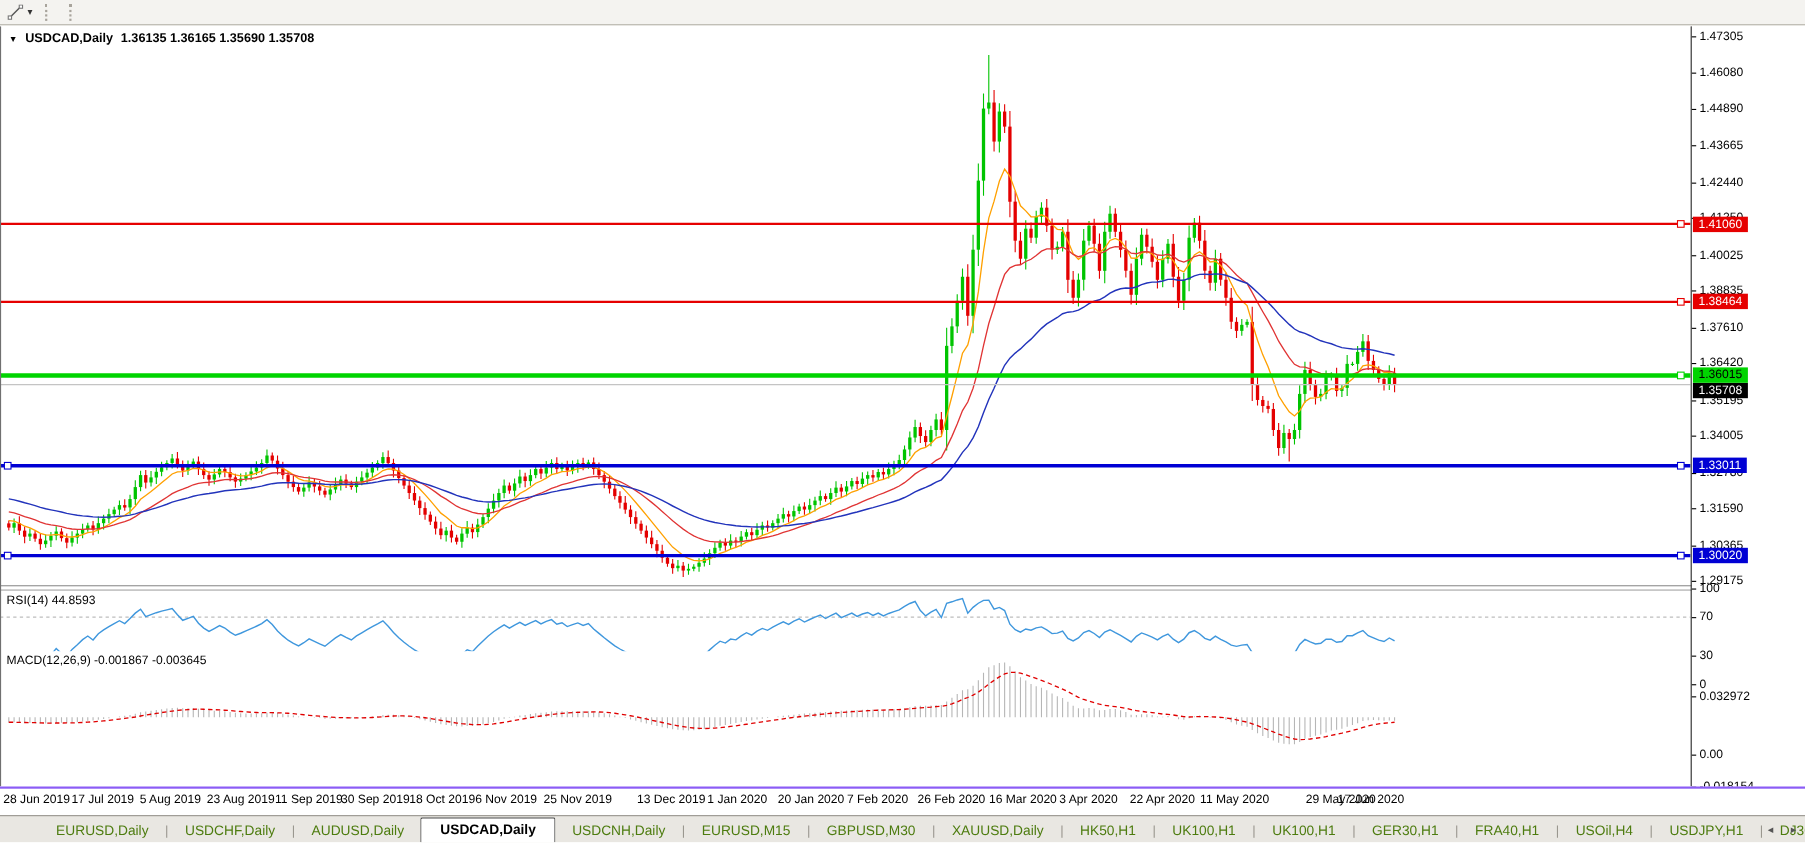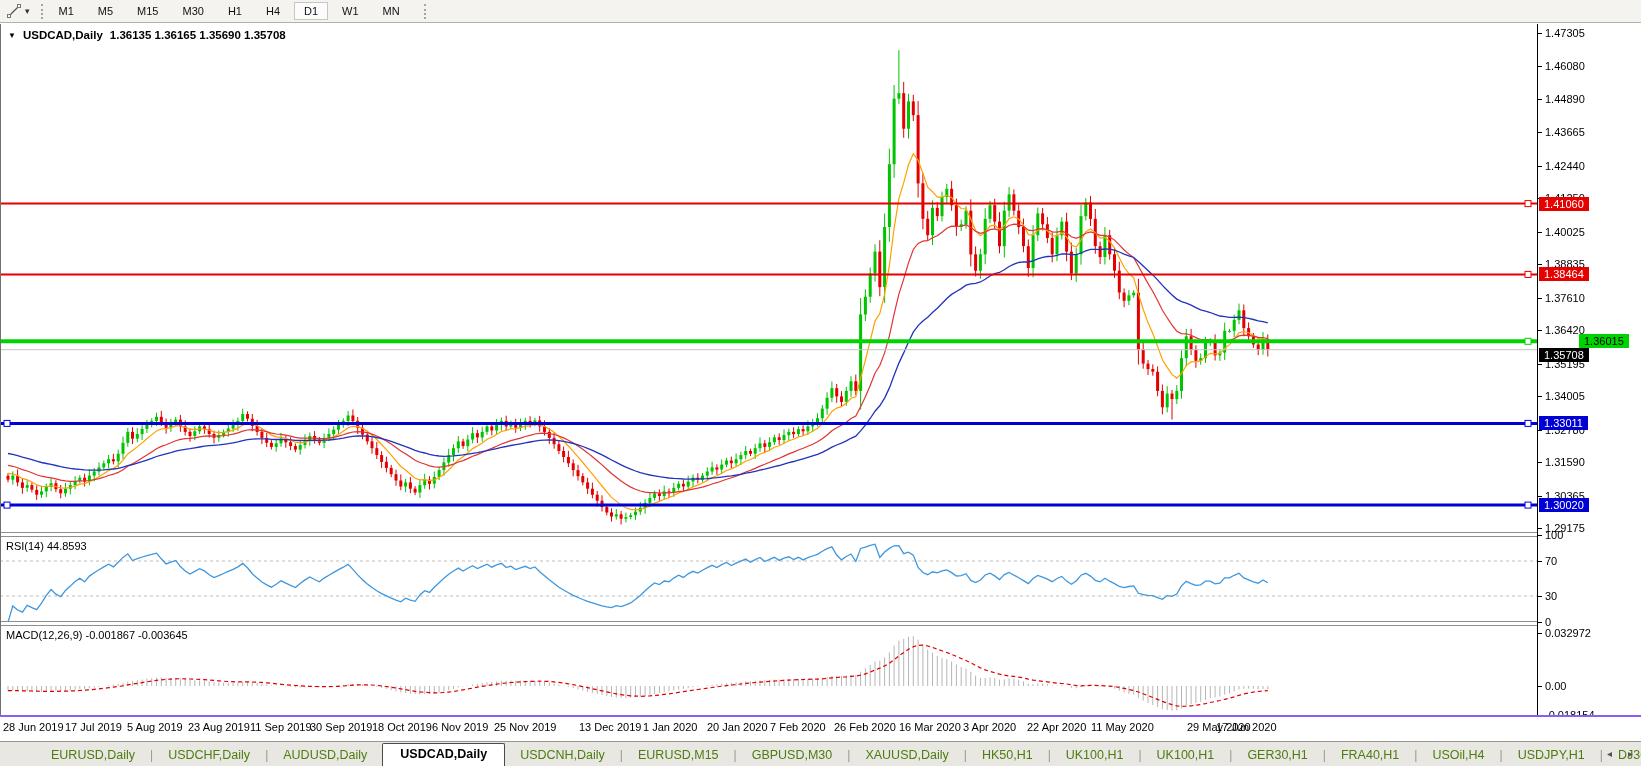--- a/index.html
+++ b/index.html
@@ -11,21 +11,21 @@
   .toolicon{display:flex;align-items:center;margin-left:3px;padding:1px 3px;cursor:pointer;}
   .toolicon .caret{font-size:9px;color:#333;margin-left:2px;}
   .grip{height:15px;border-left:2px dotted #a8a49c;margin:0 6px 0 8px;}
   .tfbtn{font-size:11px;color:#111;padding:2px 9px;border:1px solid transparent;cursor:pointer;}
   .tfbtn.active{background:#fcfcfc;border:1px solid #c9c6c0;}
   
   .panel{position:absolute;left:0;background:#fff;overflow:hidden;}
   .panel svg{position:absolute;left:0;top:0;}
   #main-panel{top:24px;height:508px;width:1537px;}
   #rsi-panel{top:537px;height:84px;width:1537px;}
-  #macd-panel{top:626px;height:89px;width:1537px;padding-left:10px;}
+  #macd-panel{top:592px;height:89px;width:1537px;padding-left:10px;}
   .splitter{position:absolute;left:0;width:1538px;height:5px;background:#fff;box-sizing:border-box;
             border-top:1px solid #8e8e8e;border-bottom:1px solid #8e8e8e;cursor:row-resize;}
   #split1{top:532px;} #split2{top:621px;}
   .vaxis{position:absolute;left:1537px;top:24px;width:1px;height:691px;background:#000;}
   .vleft{position:absolute;left:0;top:24px;width:1px;height:691px;background:#707070;}
   .chart-title{position:absolute;left:8px;top:5px;font-size:11.5px;font-weight:bold;color:#000;
                display:flex;gap:7px;align-items:center;}
   .chart-title .tri{font-size:8px;}
   .ind-label{position:absolute;left:6px;top:3px;font-size:11px;color:#000;}
   
@@ -56,31 +56,20 @@
   <div class="toolbar">
     <div class="toolicon">
       <svg width="17" height="15" viewBox="0 0 17 15">
         <line x1="3" y1="12" x2="13" y2="2" stroke="#555" stroke-width="1.3"></line>
         <rect x="1.5" y="10.5" width="3" height="3" fill="#fff" stroke="#777"></rect>
         <rect x="11.5" y="0.5" width="3" height="3" fill="#fff" stroke="#777"></rect>
       </svg>
       <span class="caret">▾</span>
     </div>
     <div class="grip"></div>
-    <div id="tfbtns" style="display:flex;gap:4px;">
-        <div class="tfbtn">M1</div>
-        <div class="tfbtn">M5</div>
-        <div class="tfbtn">M15</div>
-        <div class="tfbtn">M30</div>
-        <div class="tfbtn">H1</div>
-        <div class="tfbtn">H4</div>
-        <div class="tfbtn active">D1</div>
-        <div class="tfbtn">W1</div>
-        <div class="tfbtn">MN</div>
-      </div>
     <div class="grip" style="margin-left:14px;"></div>
   </div>
 
   <div class="panel" id="main-panel">
     <svg id="svg-main" width="1537" height="508">
         <g>
   <path d="M12.8 447.4L12.8 460.6M27.2 456.4L27.2 467.8M41.5 461.8L41.5 473.9M46.3 459.6L46.3 473.2M51.1 454.3L51.1 467.2M65.5 458.9L65.5 472.8M70.3 457.8L70.3 470.3M75.1 452.1L75.1 465.3M79.8 451.2L79.8 459.5M89.4 445.5L89.4 461.3M94.2 444.0L94.2 457.3M99.0 438.4L99.0 451.6M103.8 436.6L103.8 446.0M108.6 431.0L108.6 444.2M118.2 425.7L118.2 443.7M123.0 412.6L123.0 435.1M127.8 404.0L127.8 422.7M137.3 404.2L137.3 418.2M142.1 401.2L142.1 416.0M146.9 395.8L146.9 409.0M151.7 394.3L151.7 403.4M156.5 388.7L156.5 401.9M170.9 394.7L170.9 407.9M175.7 392.9L175.7 402.3M194.8 402.3L194.8 416.2M199.6 399.6L199.6 410.1M218.8 406.4L218.8 417.8M223.6 405.4L223.6 413.6M228.3 400.6L228.3 412.7M233.1 395.4L233.1 407.9M237.9 393.5L237.9 406.7M242.7 384.7L242.7 401.6M276.2 415.3L276.2 427.7M281.0 408.9L281.0 422.8M300.2 416.7L300.2 430.7M305.0 410.2L305.0 424.5M309.8 408.5L309.8 421.8M324.1 409.5L324.1 423.9M328.9 404.4L328.9 417.2M333.7 402.2L333.7 415.8M338.5 396.0L338.5 410.0M343.3 394.3L343.3 403.7M348.1 387.1L348.1 402.1M405.6 455.0L405.6 468.2M419.9 456.3L419.9 474.0M424.7 449.7L424.7 464.8M434.3 447.5L434.3 464.4M439.1 443.0L439.1 456.1M443.9 433.6L443.9 451.7M448.7 424.8L448.7 442.5M453.5 420.3L453.5 437.3M458.3 412.0L458.3 428.9M467.8 410.9L467.8 427.4M472.6 403.1L472.6 419.3M482.2 402.7L482.2 417.7M487.0 399.5L487.0 410.8M496.6 395.1L496.6 410.2M501.4 393.5L501.4 406.7M510.9 396.6L510.9 404.9M520.5 394.6L520.5 407.1M525.3 393.7L525.3 405.8M534.9 393.9L534.9 402.2M616.3 485.0L616.3 495.6M625.9 488.6L625.9 498.4M630.7 488.9L630.7 495.3M635.5 483.5L635.5 495.8M640.3 478.1L640.3 491.0M645.1 475.3L645.1 489.6M649.9 468.9L649.9 483.2M654.6 466.6L654.6 476.7M664.2 461.6L664.2 475.6M673.8 458.8L673.8 472.8M678.6 457.1L678.6 466.5M688.2 451.7L688.2 466.0M693.0 450.4L693.0 463.2M702.5 448.9L702.5 458.3M707.3 443.3L707.3 456.5M712.1 437.7L712.1 450.9M721.7 435.5L721.7 449.9M726.5 433.9L726.5 443.3M736.1 429.5L736.1 442.7M740.9 427.7L740.9 440.9M745.7 422.0L745.7 435.3M755.2 419.8L755.2 434.9M760.0 413.5L760.0 427.8M769.6 413.2L769.6 427.2M774.4 410.5L774.4 421.0M784.0 405.3L784.0 419.6M788.8 404.6L788.8 416.7M798.4 402.3L798.4 412.8M807.9 396.5L807.9 410.9M812.7 394.9L812.7 408.1M817.5 389.3L817.5 402.5M822.3 381.0L822.3 397.8M827.1 368.3L827.1 390.8M831.9 357.5L831.9 378.1M846.3 363.0L846.3 381.7M851.0 352.2L851.0 372.8M860.6 274.0L860.6 385.6M865.4 265.3L865.4 297.1M870.2 243.4L870.2 278.8M875.0 220.2L875.0 257.6M884.6 189.5L884.6 278.9M889.4 124.7L889.4 217.8M894.1 61.0L894.1 153.9M898.9 26.1L898.9 79.9M908.5 69.8L908.5 114.6M932.5 176.3L932.5 221.1M942.0 167.6L942.0 197.5M946.8 159.9L946.8 178.7M961.2 195.6L961.2 207.0M966.0 182.3L966.0 204.7M980.4 224.7L980.4 254.7M985.2 184.2L985.2 240.2M990.0 176.8L990.0 199.2M1004.3 177.6L1004.3 233.5M1009.1 163.1L1009.1 193.0M1033.1 201.1L1033.1 253.3M1037.8 183.5L1037.8 217.1M1057.0 203.6L1057.0 237.2M1061.8 193.2L1061.8 215.6M1076.2 224.2L1076.2 257.9M1081.0 181.0L1081.0 240.7M1085.8 174.1L1085.8 196.5M1104.9 203.1L1104.9 240.5M1128.9 266.1L1128.9 281.2M1133.7 266.2L1133.7 273.7M1167.2 362.2L1167.2 388.4M1176.8 361.2L1176.8 380.0M1181.5 326.3L1181.5 374.7M1186.3 304.9L1186.3 342.3M1200.7 329.4L1200.7 340.8M1205.5 312.9L1205.5 339.0M1210.3 314.3L1210.3 321.9M1219.9 325.5L1219.9 336.9M1224.7 298.7L1224.7 336.0M1229.5 304.9L1229.5 308.7M1234.2 290.5L1234.2 313.0M1239.0 279.6L1239.0 300.3M1263.0 308.1L1263.0 330.6" stroke="#00c400" fill="none" stroke-width="1"></path>
   <path d="M8.0 449.2L8.0 458.3M17.6 445.4L17.6 462.3M22.4 454.7L22.4 469.8M31.9 458.4L31.9 468.5M36.7 461.4L36.7 475.8M55.9 456.2L55.9 468.2M60.7 461.0L60.7 474.3M84.6 449.6L84.6 462.5M113.4 429.8L113.4 440.4M132.5 403.2L132.5 420.1M161.3 386.9L161.3 402.0M166.1 394.6L166.1 409.7M180.4 390.9L180.4 407.8M185.2 396.4L185.2 411.5M190.0 404.4L190.0 417.7M204.4 398.5L204.4 409.8M209.2 399.3L209.2 413.6M214.0 406.7L214.0 419.5M247.5 387.4L247.5 397.5M252.3 390.0L252.3 407.3M257.1 395.8L257.1 411.6M261.9 404.1L261.9 419.9M266.7 408.8L266.7 423.1M271.4 416.1L271.4 425.5M285.8 411.4L285.8 423.8M290.6 413.3L290.6 426.2M295.4 419.5L295.4 428.2M314.6 407.1L314.6 419.6M319.4 413.0L319.4 421.3M352.9 385.5L352.9 400.6M357.7 393.0L357.7 410.0M362.5 398.3L362.5 415.3M367.3 407.5L367.3 420.6M372.0 412.8L372.0 429.7M376.8 418.0L376.8 435.0M381.6 427.2L381.6 444.1M386.4 432.6L386.4 448.4M391.2 440.9L391.2 453.2M396.0 445.6L396.0 461.8M400.8 450.4L400.8 466.2M410.4 453.0L410.4 469.2M415.1 462.1L415.1 471.1M429.5 452.2L429.5 465.5M463.1 414.7L463.1 424.8M477.4 405.8L477.4 419.0M491.8 398.2L491.8 411.4M506.2 391.7L506.2 406.8M515.7 394.8L515.7 408.8M530.1 392.2L530.1 403.6M539.7 391.9L539.7 407.7M544.5 396.4L544.5 411.5M549.3 404.1L549.3 419.9M554.1 408.5L554.1 424.7M558.9 417.0L558.9 430.1M563.6 422.5L563.6 438.3M568.4 426.9L568.4 443.1M573.2 435.4L573.2 452.3M578.0 440.8L578.0 456.6M582.8 449.1L582.8 461.4M587.6 453.8L587.6 470.0M592.4 458.6L592.4 474.4M597.2 466.9L597.2 482.7M602.0 471.3L602.0 487.5M606.8 480.1L606.8 491.3M611.5 484.2L611.5 497.5M621.1 486.9L621.1 500.5M659.4 465.4L659.4 476.7M669.0 464.5L669.0 473.7M683.4 455.8L683.4 467.2M697.8 449.2L697.8 459.4M716.9 440.3L716.9 450.9M731.3 432.6L731.3 444.0M750.5 424.6L750.5 432.1M764.8 416.0L764.8 428.5M779.2 409.4L779.2 420.8M793.6 403.3L793.6 413.9M803.1 401.3L803.1 411.9M836.7 360.0L836.7 378.8M841.5 367.2L841.5 382.2M855.8 350.6L855.8 371.3M879.8 216.3L879.8 272.2M903.7 57.9L903.7 113.8M913.3 70.7L913.3 97.0M918.1 76.9L918.1 173.5M922.9 149.5L922.9 205.4M927.7 186.9L927.7 216.9M937.3 178.2L937.3 197.0M951.6 156.9L951.6 186.8M956.4 174.6L956.4 211.9M970.8 175.3L970.8 242.4M975.6 222.4L975.6 252.4M994.7 174.8L994.7 204.7M999.5 188.2L999.5 229.3M1013.9 165.4L1013.9 191.5M1018.7 180.3L1018.7 210.2M1023.5 194.6L1023.5 228.3M1028.3 215.5L1028.3 252.9M1042.6 184.0L1042.6 206.5M1047.4 192.9L1047.4 219.1M1052.2 208.3L1052.2 238.3M1066.6 188.7L1066.6 237.2M1071.4 218.7L1071.4 256.1M1090.5 172.1L1090.5 202.0M1095.3 185.0L1095.3 229.7M1100.1 217.5L1100.1 240.0M1109.7 205.9L1109.7 235.7M1114.5 224.0L1114.5 253.9M1119.3 237.8L1119.3 275.2M1124.1 264.4L1124.1 283.2M1138.4 254.8L1138.4 340.5M1143.2 318.5L1143.2 344.7M1148.0 335.9L1148.0 351.0M1152.8 340.4L1152.8 351.7M1157.6 342.4L1157.6 372.3M1162.4 360.5L1162.4 390.4M1172.0 366.0L1172.0 395.6M1191.1 304.8L1191.1 331.1M1195.9 321.3L1195.9 343.8M1215.1 310.3L1215.1 336.5M1243.8 280.5L1243.8 312.3M1248.6 298.4L1248.6 317.2M1253.4 308.9L1253.4 323.9M1258.2 316.0L1258.2 331.1M1267.8 310.4L1267.8 332.5" stroke="#e40000" fill="none" stroke-width="1"></path>
         </g>
   <g>
@@ -440,21 +429,21 @@
       <div class="ticktext" style="top: 592.25px;">0</div>
       <div class="tickmark" style="top: 608.981px;"></div>
       <div class="ticktext" style="top: 602.981px;">0.032972</div>
       <div class="tickmark" style="top: 662px;"></div>
       <div class="ticktext" style="top: 656px;">0.00</div>
       <div class="tickmark" style="top: 691.192px;"></div>
       <div class="ticktext" style="top: 685.192px;">-0.018154</div>
       <div class="pricelabel" style="top: 323.714px; background: rgb(0, 0, 0); color: rgb(255, 255, 255);">1.35708</div>
       <div class="pricelabel" style="top: 172.551px; background: rgb(230, 0, 0); color: rgb(255, 255, 255);">1.41060</div>
       <div class="pricelabel" style="top: 243.448px; background: rgb(230, 0, 0); color: rgb(255, 255, 255); text-align: right;">1.38464</div>
-      <div class="pricelabel" style="top: 310.33px; background: rgb(0, 212, 0); color: rgb(0, 0, 0); margin-left: 40px;">1.36015</div>
+      <div class="pricelabel" style="top: 310.33px; background: rgb(0, 212, 0); color: rgb(0, 0, 0);">1.36015</div>
       <div class="pricelabel" style="top: 392.369px; background: rgb(0, 0, 212); color: rgb(255, 255, 255);">1.33011</div>
       <div class="pricelabel" style="top: 474.053px; background: rgb(0, 0, 212); color: rgb(255, 255, 255);">1.30020</div>
     </div>
 
   <div id="date-axis">
       <span class="datelabel" style="left: 3px;">28 Jun 2019</span>
       <span class="datelabel" style="left: 65px;">17 Jul 2019</span>
       <span class="datelabel" style="left: 127px;">5 Aug 2019</span>
       <span class="datelabel" style="left: 188px;">23 Aug 2019</span>
       <span class="datelabel" style="left: 250px;">11 Sep 2019</span>

